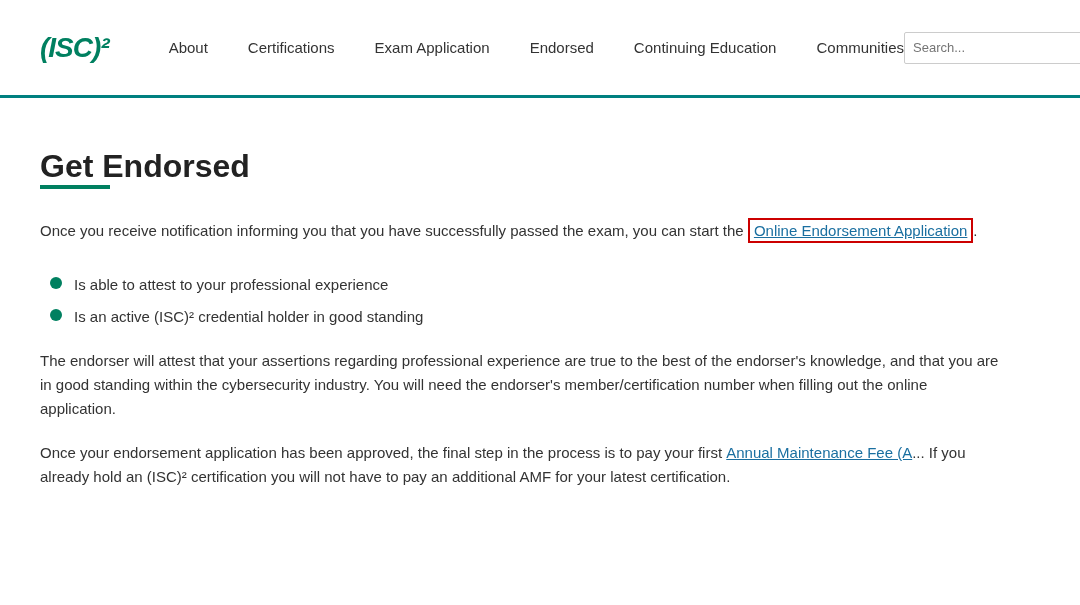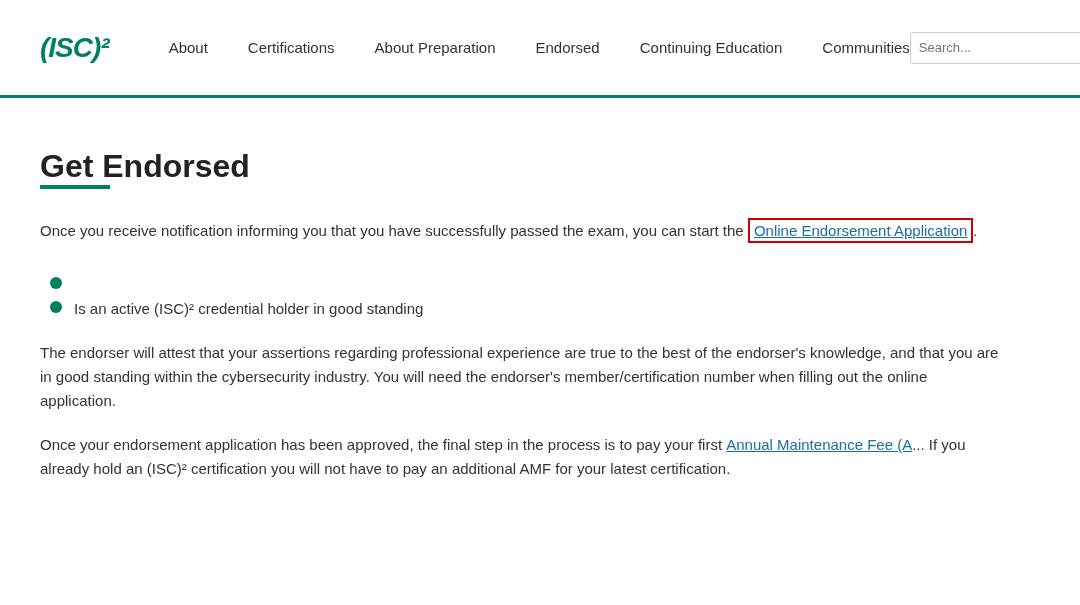--- a/index.html
+++ b/index.html
@@ -157,21 +157,21 @@
     }
   </style>
 </head>
 <body>
 
 <header class="header">
   <div class="logo">(ISC)²</div>
   <nav>
     <a href="#">About</a>
     <a href="#">Certifications</a>
-    <a href="#">About Preparation</a>
+    <a href="#">Exam Application</a>
     <a href="#">Endorsed</a>
     <a href="#">Continuing Education</a>
     <a href="#">Communities</a>
   </nav>
   <div class="header-right">
     <input class="search-bar" type="text" placeholder="Search..." style="">
 
   </div>
 </header>
 
@@ -182,20 +182,21 @@
 
   <p class="intro-paragraph">
     <span>Once you receive notification informing you that you have successfully passed the exam, you can start the&nbsp;</span><span class="link-box"><a href="#" class="link-highlighted">Online Endorsement Application</a></span><span>.</span>
   </p>
 
 
 
   <ul class="bullet-list">
     <li>
       <span class="bullet-dot"></span>
+      <span>Is able to attest to your professional experience</span>
     </li>
     <li>
       <span class="bullet-dot"></span>
       <span>Is an active (ISC)² credential holder in good standing</span>
     </li>
   </ul>
 
   <p class="endorser-paragraph">The endorser will attest that your assertions regarding professional experience are true to the best of the endorser's knowledge, and that you are in good standing within the cybersecurity industry. You will need the endorser's member/certification number when filling out the online application.</p>
 
   <p class="final-paragraph">

